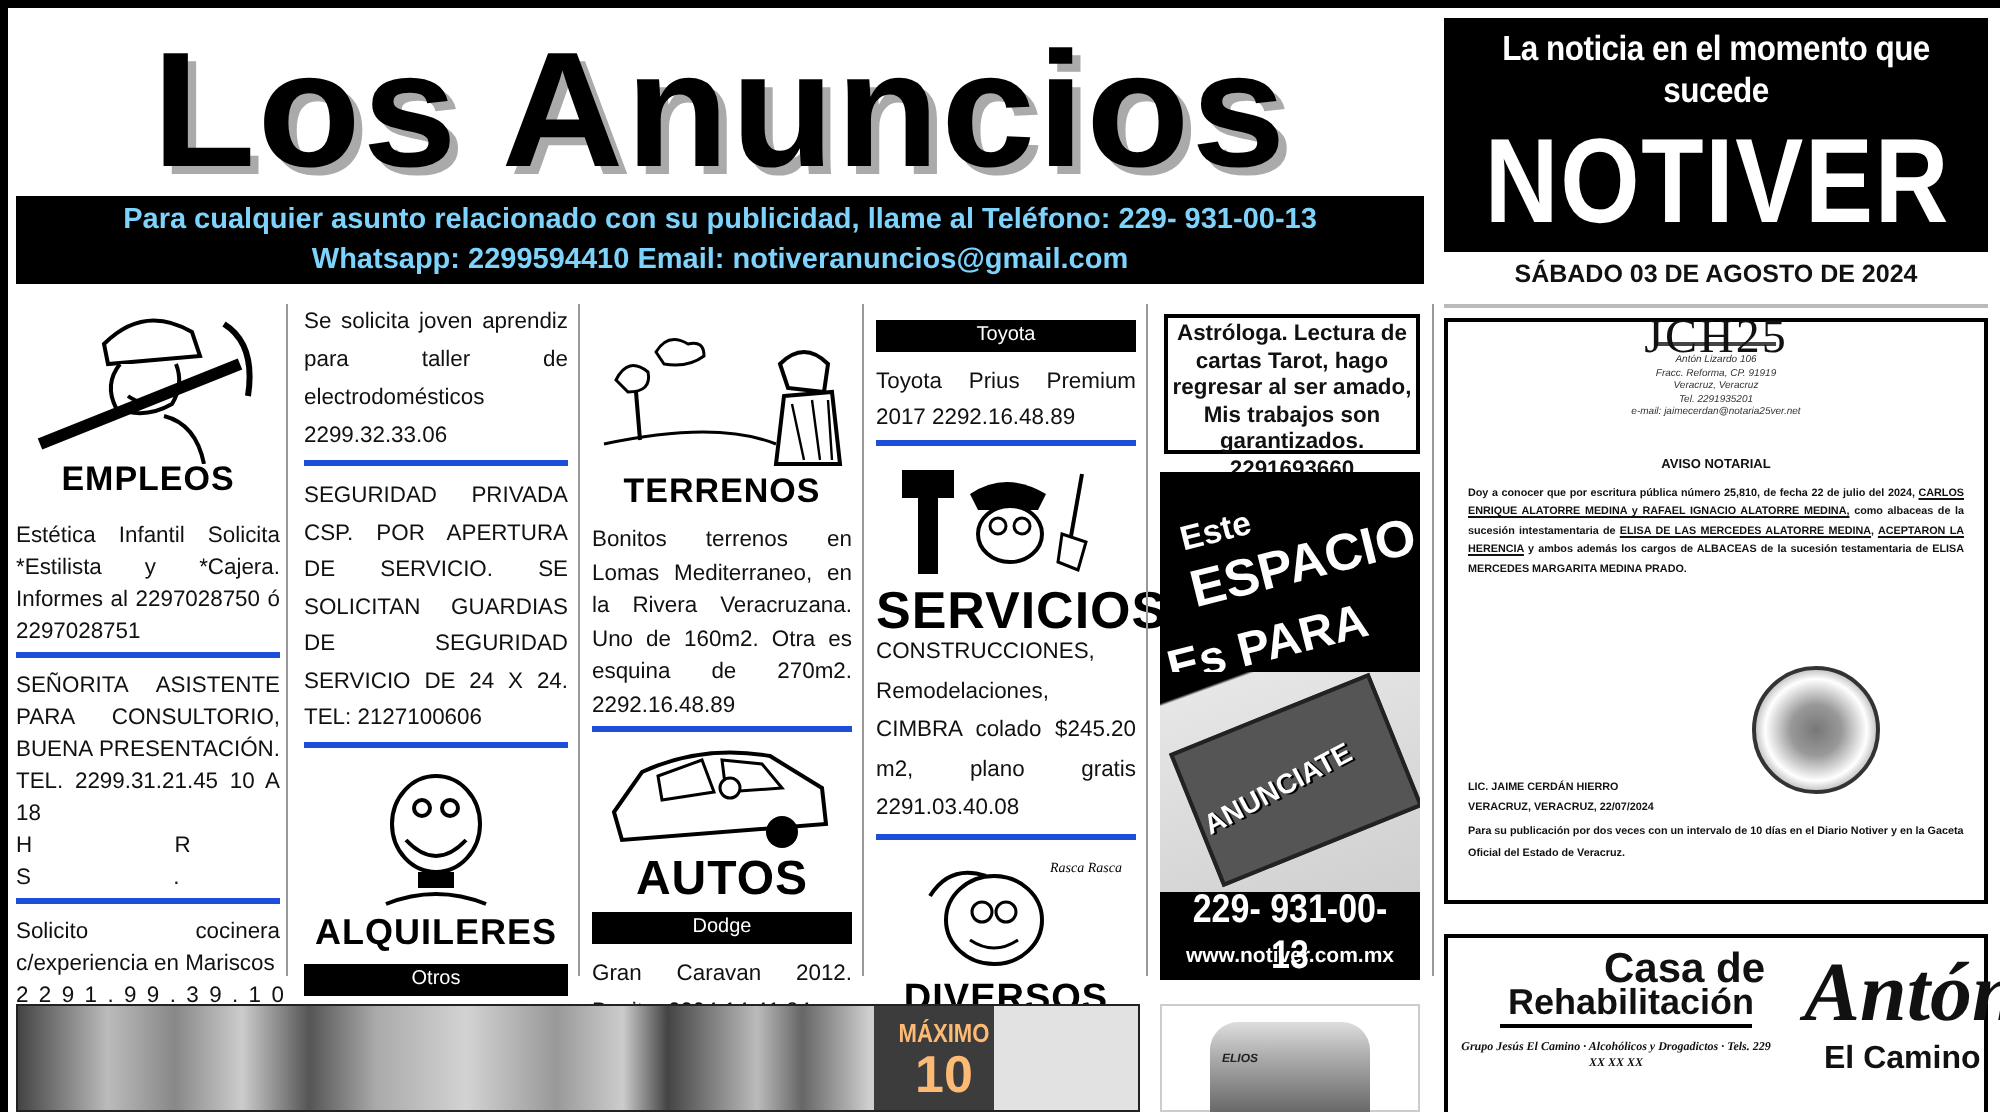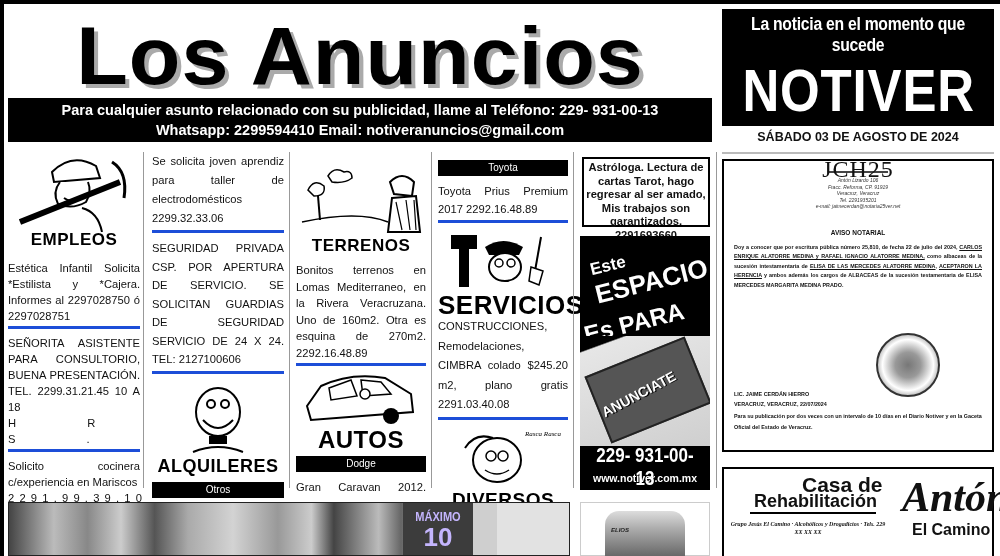--- a/index.html
+++ b/index.html
@@ -8,21 +8,21 @@
   .frame-top { position: absolute; left: 0; top: 0; width: 1000px; height: 4px; background: #000; }
   .frame-left { position: absolute; left: 0; top: 0; width: 4px; height: 556px; background: #000; }
 
   
   .masthead { position: absolute; left: 40px; top: 14px; width: 640px; height: 84px; text-align: center; }
   .masthead h1 {
     font-family: "Liberation Sans", sans-serif; font-weight: 900; font-size: 82px; line-height: 84px;
     letter-spacing: 1px; color: #000; transform: scaleX(1.03);
     text-shadow: 4px 4px 0 #aaa;
   }
-  .contact-bar { position: absolute; left: 8px; top: 98px; width: 704px; height: 44px; background: #000; color: #ffffff; text-align: center; font-size: 14.5px; font-weight: bold; line-height: 20px; padding-top: 2px; }
+  .contact-bar { position: absolute; left: 8px; top: 98px; width: 704px; height: 44px; background: #000; color: #7dd3fc; text-align: center; font-size: 14.5px; font-weight: bold; line-height: 20px; padding-top: 2px; }
   .notiver-box { position: absolute; left: 722px; top: 9px; width: 272px; height: 117px; background: #000; color: #fff; text-align: center; }
   .notiver-box .slogan { font-size: 17.5px; font-weight: bold; margin-top: 5px; letter-spacing: -0.3px; transform: scaleX(0.9); }
   .notiver-box .brand { font-size: 60px; font-weight: 900; line-height: 70px; letter-spacing: 1px; transform: scaleX(0.85); }
   .date-line { position: absolute; left: 722px; top: 130px; width: 272px; text-align: center; font-size: 12.5px; font-weight: bold; }
   .hr-right { position: absolute; left: 722px; top: 152px; width: 272px; height: 2px; background: #bbb; }
 
   
   .col { position: absolute; top: 152px; font-size: 11.2px; line-height: 16px; text-align: justify; }
   .col-sep { position: absolute; top: 152px; width: 1px; height: 336px; background: #999; }
   .ad { border-bottom: 3px solid #1d4ed8; padding-bottom: 2px; margin-bottom: 6px; }
@@ -60,21 +60,21 @@
   .rehab { position: absolute; left: 722px; top: 467px; width: 272px; height: 89px; border: 2px solid #000; border-bottom: none; }
   .rehab .casa { position: absolute; left: 78px; top: 4px; font-weight: bold; font-size: 21px; }
   .rehab .rehab-t { position: absolute; left: 26px; top: 22px; font-weight: bold; font-size: 18px; border-bottom: 2px solid #000; padding-left: 4px; width: 126px; }
   .rehab .small { position: absolute; left: 4px; top: 51px; width: 160px; font-family: "Liberation Serif", serif; font-style: italic; font-weight: bold; font-size: 6px; line-height: 8px; text-align: center; }
   .rehab .jesus { position: absolute; left: 178px; top: 4px; font-family: "Liberation Serif", serif; font-weight: bold; font-style: italic; font-size: 42px; }
   .rehab .camino { position: absolute; left: 188px; top: 52px; font-weight: bold; font-size: 16px; }
 
   
   .photo-ad { position: absolute; left: 8px; top: 502px; width: 562px; height: 54px; border: 1px solid #222; overflow: hidden;
      background: linear-gradient(90deg, #444 0%, #bbb 8%, #888 14%, #ccc 20%, #555 26%, #aaa 32%, #d3d3d3 40%, #999 48%, #ccc 54%, #444 58%, #bbb 66%, #666 70%, #aaa 74%, #cfcfcf 76%); }
-  .photo-ad .max-panel { position: absolute; left: 394px; top: 0; width: 70px; height: 54px; background: #3c3c3c; color: #c4b5fd; text-align: center; }
+  .photo-ad .max-panel { position: absolute; left: 428px; top: 0; width: 70px; height: 54px; background: #3c3c3c; color: #fdba74; text-align: center; }
   .photo-ad .max-panel .m1 { font-size: 13px; font-weight: bold; margin-top: 6px; transform: scaleX(0.85); }
   .photo-ad .max-panel .m2 { font-size: 26px; font-weight: bold; line-height: 26px; }
   .photo-ad .side-panel { position: absolute; left: 488px; top: 0; width: 74px; height: 54px; background: #e2e2e2; font-size: 5px; padding: 4px; color: #333; }
   .bottom-right-ad { position: absolute; left: 580px; top: 502px; width: 130px; height: 54px; background: #fff; border: 1px solid #ccc; }
   .bottom-right-ad .bag { position: absolute; left: 24px; top: 8px; width: 80px; height: 46px; background: linear-gradient(180deg, #ddd 0%, #aaa 40%, #666 100%); border-radius: 14px 14px 0 0; }
   .bottom-right-ad .bag-label { position: absolute; left: 30px; top: 24px; font-size: 6px; font-weight: bold; color: #222; font-style: italic; }
 </style>
 </head>
 <body>
 

